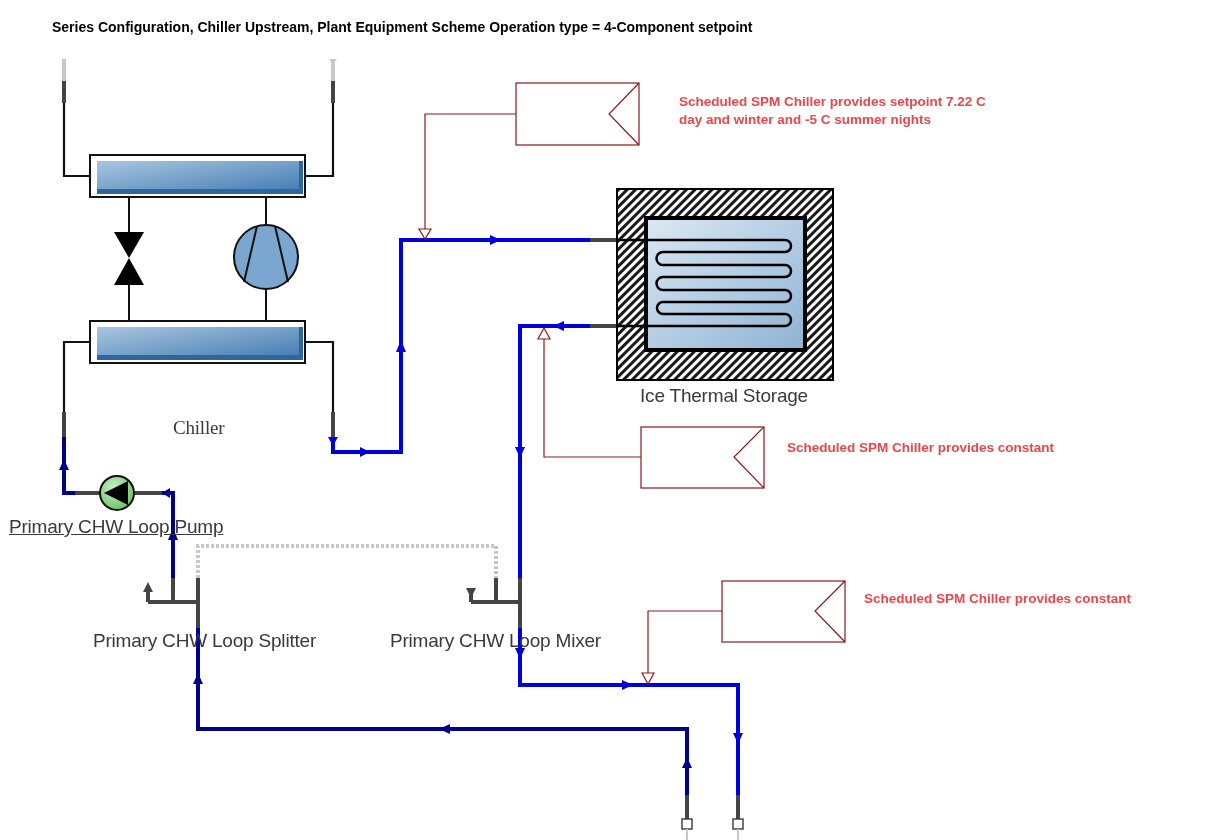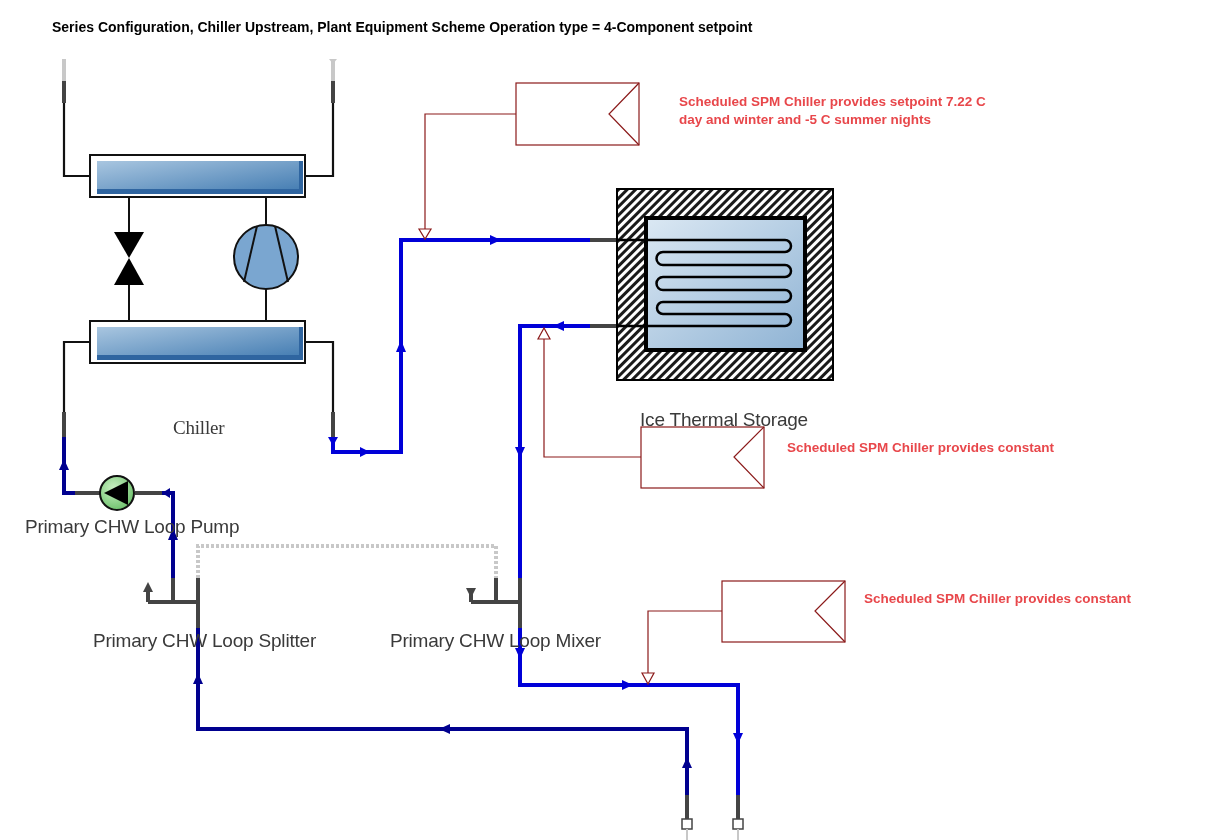--- a/index.html
+++ b/index.html
@@ -170,22 +170,22 @@
 
   <g>
     <rect x="722" y="581" width="123" height="61" fill="#fff" stroke="#8b1a1a" stroke-width="1.2"></rect>
     <polyline points="845,581 815,611 845,642" fill="none" stroke="#8b1a1a" stroke-width="1.2"></polyline>
     <polyline points="722,611 648,611 648,674" fill="none" stroke="#8b1a1a" stroke-width="1.2"></polyline>
     <polygon points="642,673 654,673 648,684" fill="#fff" stroke="#8b1a1a" stroke-width="1.2"></polygon>
   </g>
 </svg>
 
 <div class="lbl" style="left:173px; top:417px;font-family:Liberation Serif, serif;">Chiller</div>
-<div class="lbl" style="left:640px; top:385px;margin-top:24px;">Ice Thermal Storage</div>
-<div class="lbl" style="left:25px; top:516px;">Primary CHW Loop Pump</div>
+<div class="lbl" style="left:640px; top:385px;">Ice Thermal Storage</div>
+<div class="lbl" style="left:9px; top:516px;text-decoration:underline;">Primary CHW Loop Pump</div>
 <div class="lbl" style="left:62px; top:630px;margin-left:31px;">Primary CHW Loop Splitter</div>
 <div class="lbl" style="left:390px; top:630px;">Primary CHW Loop Mixer</div>
 
 <div class="note" style="left:679px; top:93px;">
   <div>Scheduled SPM Chiller provides setpoint 7.22 C</div>
   <div>day and winter and -5 C summer nights</div>
 </div>
 <div class="note" style="left:787px; top:439px;">
   <div>Scheduled SPM Chiller provides constant</div>
 </div>

